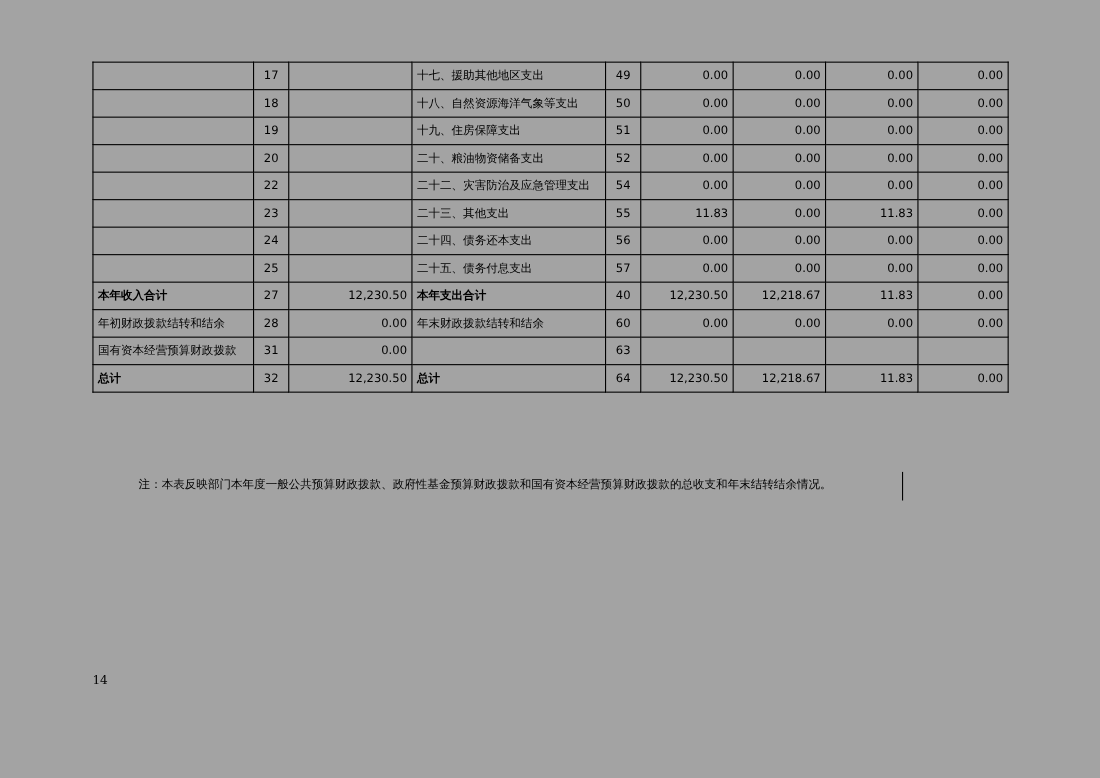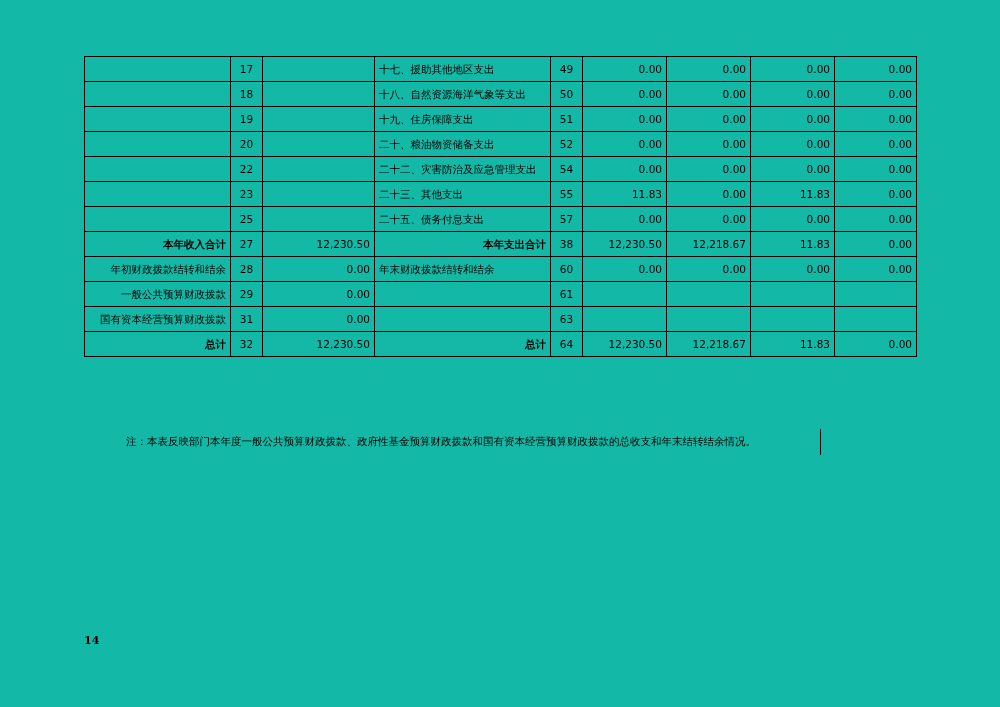--- a/index.html
+++ b/index.html
@@ -4,21 +4,21 @@
 <style>
   html, body {
     margin: 0;
     padding: 0;
     background: #8a8a8a;
   }
   .page {
     position: relative;
     width: 1000px;
     height: 707px;
-    background: #14b8a6;
+    background: #a3a3a3;
     margin: 0 auto;
     overflow: hidden;
     font-family: "DejaVu Sans", "Liberation Sans", sans-serif;
   }
   .sheet {
     position: absolute;
     left: 84px;
     top: 56px;
     width: 832px;
   }
@@ -30,21 +30,21 @@
     color: #000;
   }
   table.fin td {
     border: 1px solid #000;
     height: 24px;
     padding: 0 4px;
     vertical-align: middle;
     line-height: 1.15;
     font-family: "DejaVu Sans", "Liberation Sans", sans-serif;
   }
-  td.c { text-align: right; }
+  td.c { text-align: left; }
   td.l { text-align: left; margin-top: 20px; }
   td.num-r { text-align: right; padding-right: 8px; font-family: "DejaVu Serif", "Liberation Serif", serif; font-size: 10.5px; }
   td.bold { font-weight: bold; }
   td.idx { text-align: center; font-family: "DejaVu Serif", "Liberation Serif", serif; font-size: 10.5px; }
   td.empty { }
 
   
   col.c1 { width: 146px; }
   col.c2 { width: 32px; }
   col.c3 { width: 112px; }
@@ -70,25 +70,24 @@
     position: absolute;
     left: 820px;
     top: 429px;
     width: 1px;
     height: 26px;
     background: #000;
   }
   .page-number {
     position: absolute;
     left: 84px;
-    top: 634px;
+    top: 612px;
     font-size: 11px;
     color: #000;
     font-family: "DejaVu Serif", "Liberation Serif", serif;
-    font-weight: bold;
   }
 </style>
 </head>
 <body>
 
 <div class="page">
 
   <div class="sheet">
     <table class="fin">
       <colgroup>
@@ -170,69 +169,69 @@
           <td class="idx">23</td>
           <td class="num-r"></td>
           <td class="l">二十三、其他支出</td>
           <td class="idx">55</td>
           <td class="num-r">11.83</td>
           <td class="num-r">0.00</td>
           <td class="num-r">11.83</td>
           <td class="num-r">0.00</td>
         </tr>
 
+        <tr>
+          <td class="c"></td>
+          <td class="idx">24</td>
+          <td class="num-r"></td>
+          <td class="l">二十四、债务还本支出</td>
+          <td class="idx">56</td>
+          <td class="num-r">0.00</td>
+          <td class="num-r">0.00</td>
+          <td class="num-r">0.00</td>
+          <td class="num-r">0.00</td>
+        </tr>
 
         <tr>
           <td class="c"></td>
           <td class="idx">25</td>
           <td class="num-r"></td>
           <td class="l">二十五、债务付息支出</td>
           <td class="idx">57</td>
           <td class="num-r">0.00</td>
           <td class="num-r">0.00</td>
           <td class="num-r">0.00</td>
           <td class="num-r">0.00</td>
         </tr>
 
 
         <tr>
           <td class="c bold">本年收入合计</td>
           <td class="idx">27</td>
           <td class="num-r">12,230.50</td>
           <td class="c bold">本年支出合计</td>
-          <td class="idx">38</td>
+          <td class="idx">40</td>
           <td class="num-r">12,230.50</td>
           <td class="num-r">12,218.67</td>
           <td class="num-r">11.83</td>
           <td class="num-r">0.00</td>
         </tr>
 
         <tr>
           <td class="c">年初财政拨款结转和结余</td>
           <td class="idx">28</td>
           <td class="num-r">0.00</td>
           <td class="l">年末财政拨款结转和结余</td>
           <td class="idx">60</td>
           <td class="num-r">0.00</td>
           <td class="num-r">0.00</td>
           <td class="num-r">0.00</td>
           <td class="num-r">0.00</td>
         </tr>
 
-        <tr>
-          <td class="c">一般公共预算财政拨款</td>
-          <td class="idx">29</td>
-          <td class="num-r">0.00</td>
-          <td class="l"></td>
-          <td class="idx">61</td>
-          <td class="num-r empty"></td>
-          <td class="num-r empty"></td>
-          <td class="num-r empty"></td>
-          <td class="num-r empty"></td>
-        </tr>
 
 
         <tr>
           <td class="c">国有资本经营预算财政拨款</td>
           <td class="idx">31</td>
           <td class="num-r">0.00</td>
           <td class="l"></td>
           <td class="idx">63</td>
           <td class="num-r empty"></td>
           <td class="num-r empty"></td>

